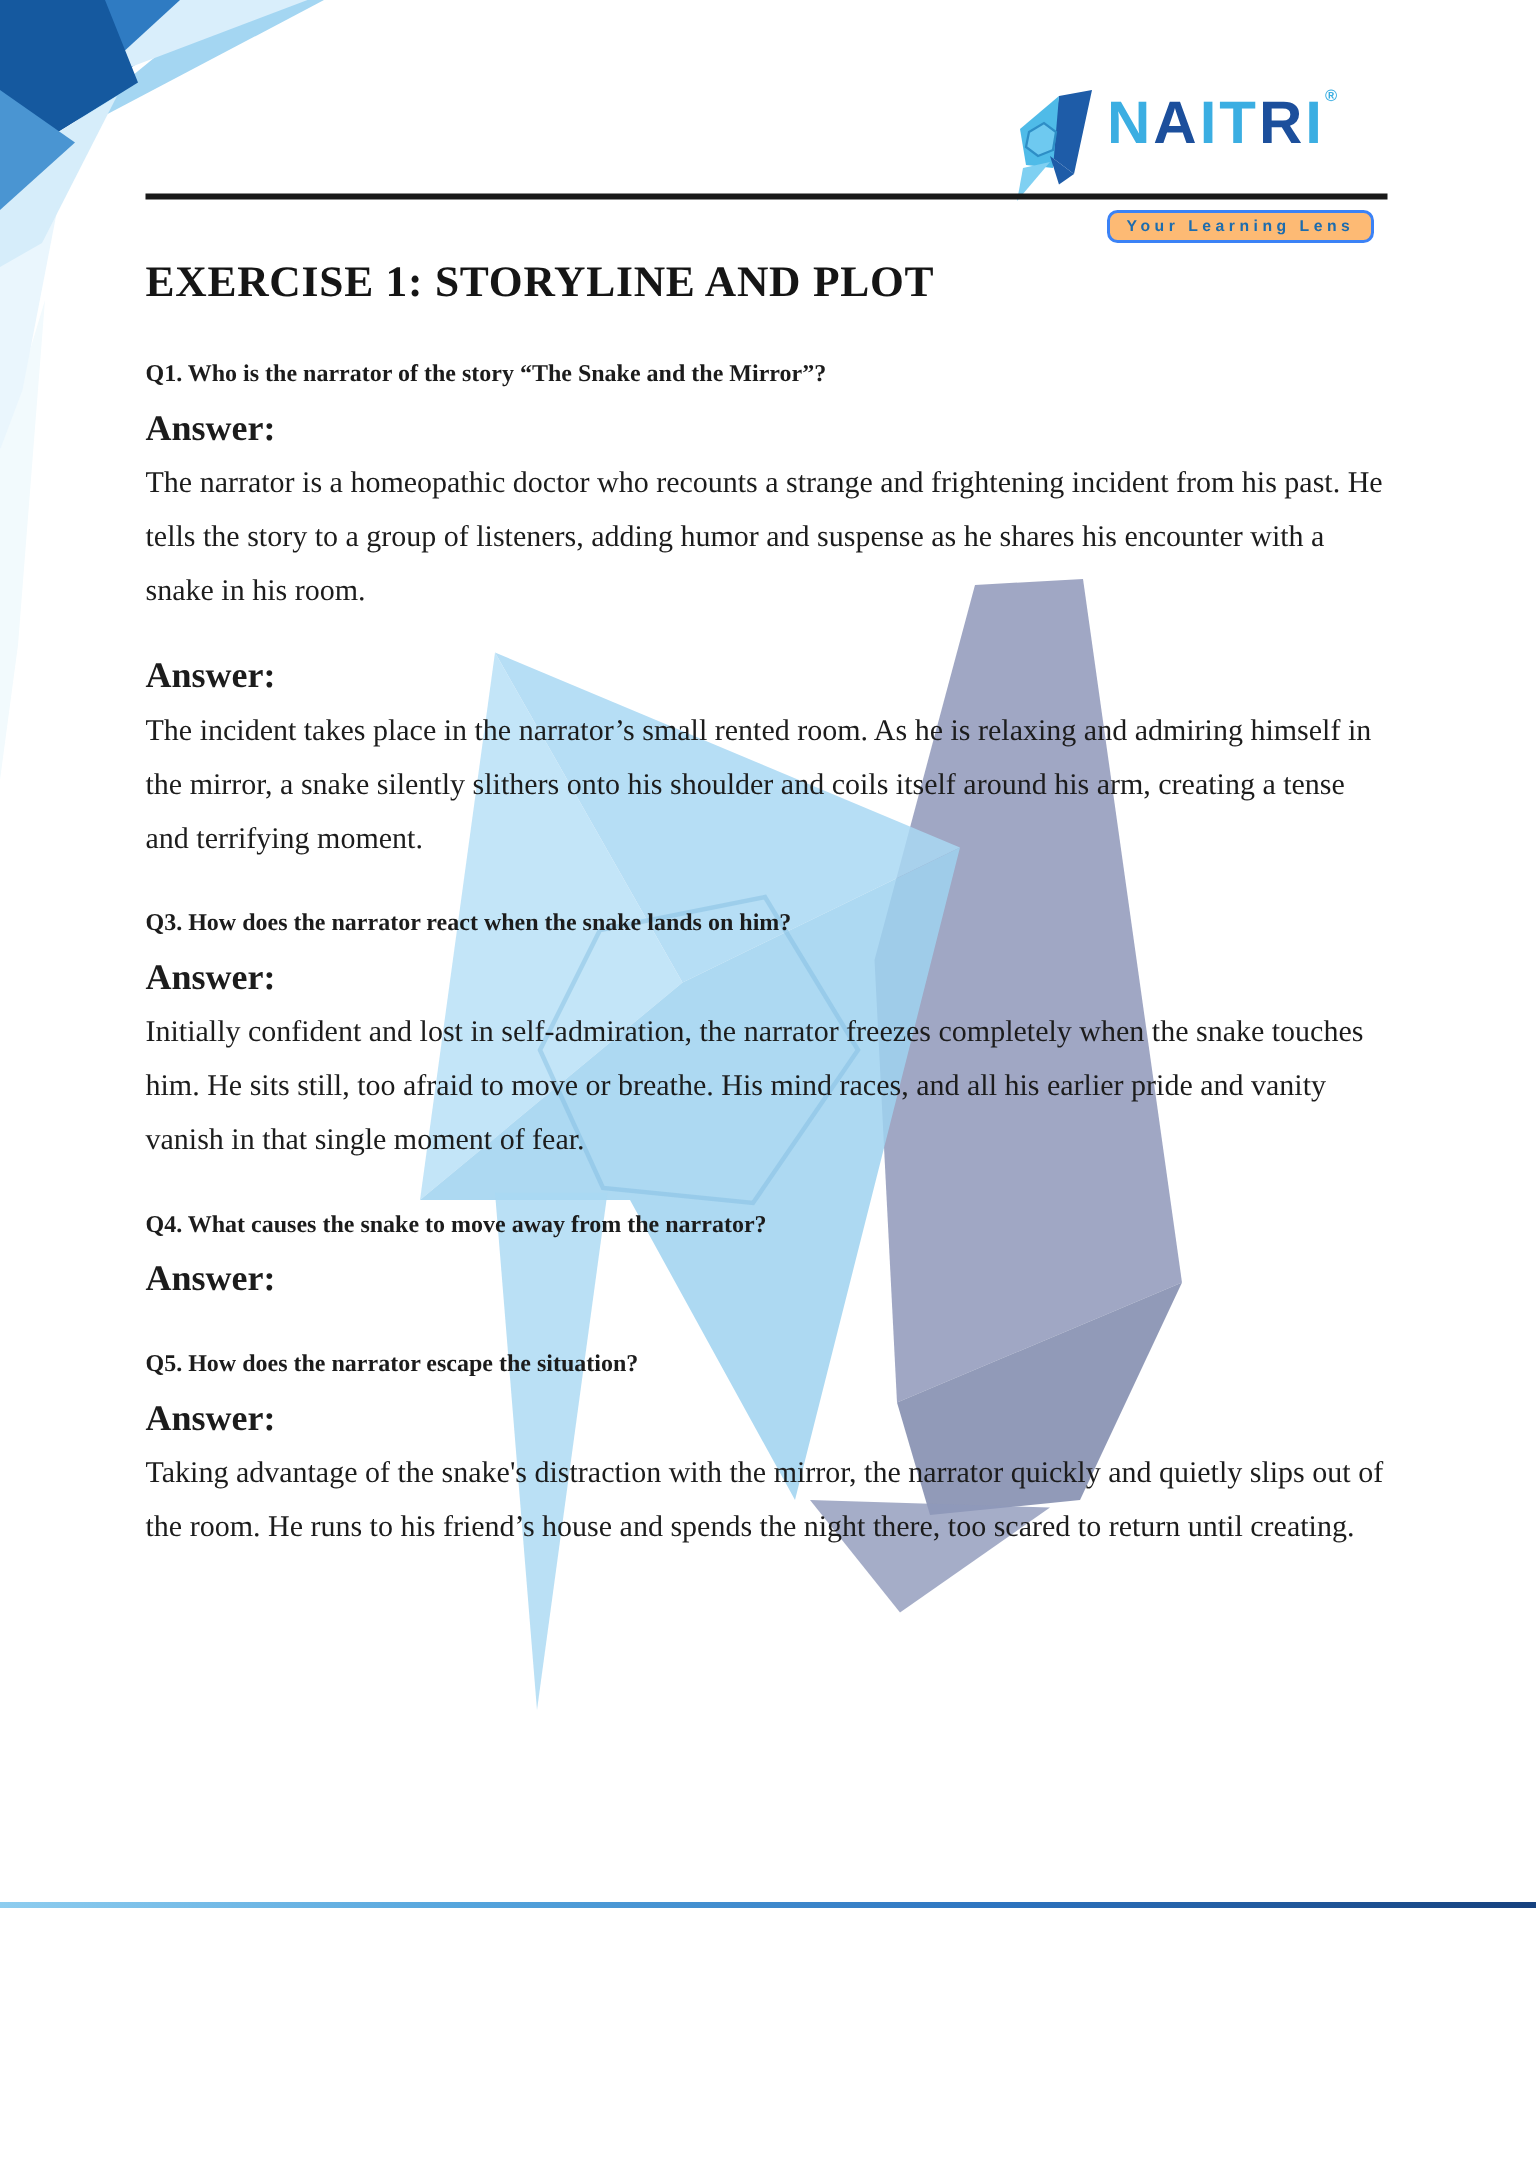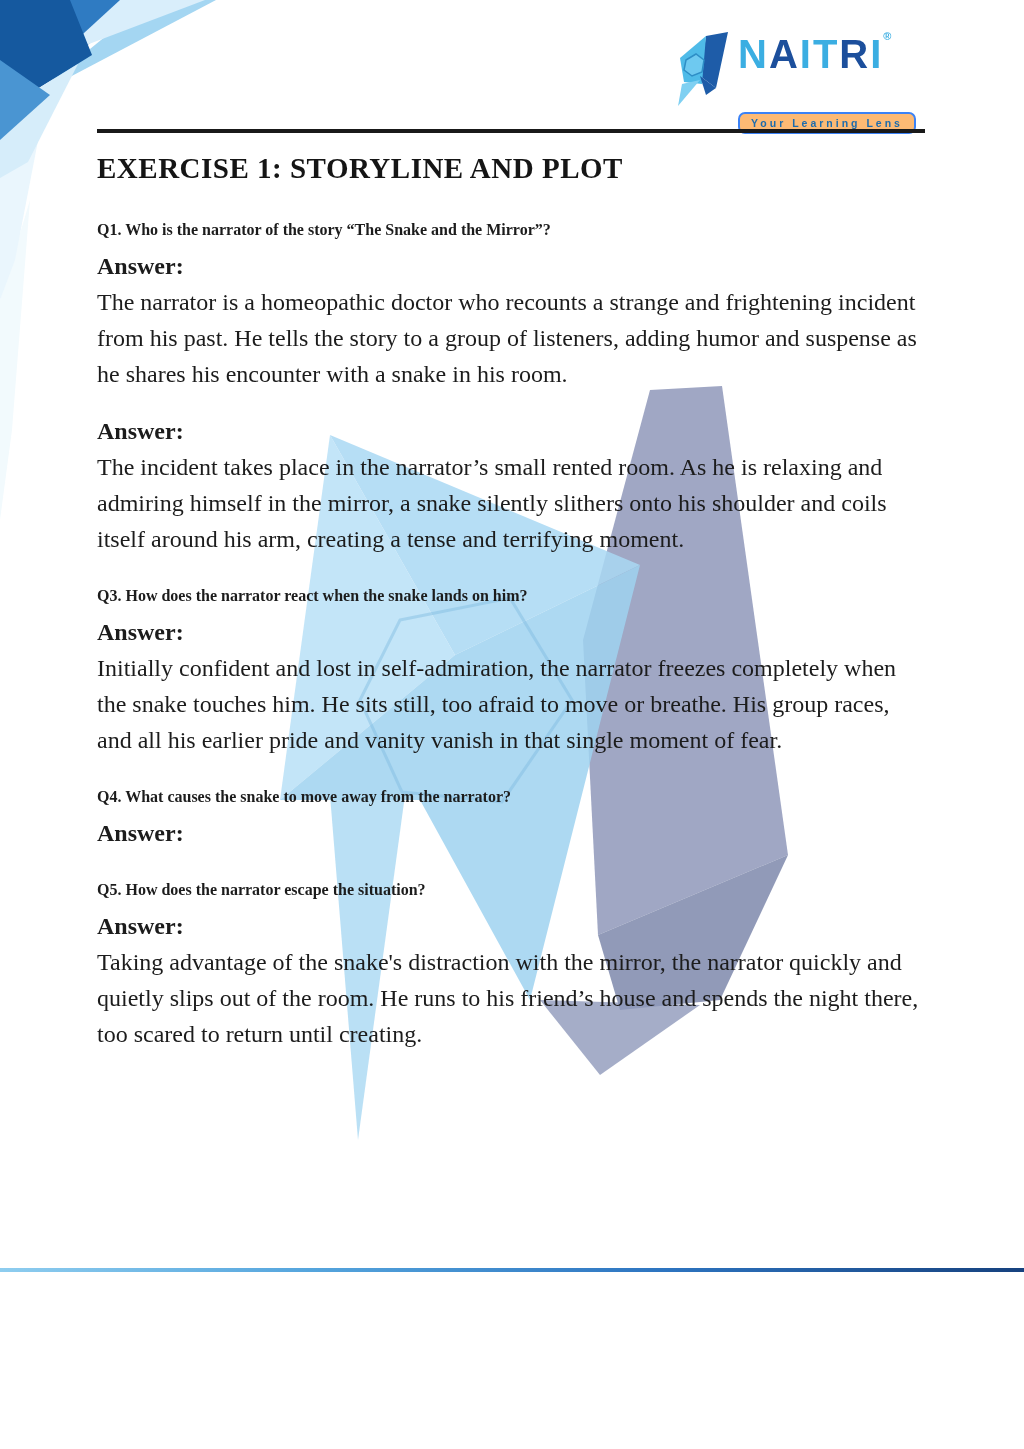--- a/index.html
+++ b/index.html
@@ -7,38 +7,38 @@
     width:1024px;height:1449px;position:relative;overflow:hidden;
     background:#ffffff;font-family:"Liberation Serif",serif;color:#1c1c1c;
   }
   
   .corner-deco{position:absolute;left:0;top:0;width:240px;height:560px;pointer-events:none;}
   .watermark{position:absolute;left:250px;top:370px;width:540px;height:780px;pointer-events:none;}
   .top-rule{position:absolute;left:97px;top:129px;width:828px;height:4px;background:#191919;}
   .bottom-rule{position:absolute;left:0;top:1268px;width:1024px;height:4px;
     background:linear-gradient(to right,#8ecdef 0%,#55a5dd 30%,#2d74c0 65%,#16417e 100%);}
   
-  .logo{position:absolute;left:676px;top:32px;width:250px;font-family:"Liberation Sans",sans-serif;}
+  .logo{position:absolute;left:676px;top:60px;width:250px;font-family:"Liberation Sans",sans-serif;}
   .logo-row{display:flex;align-items:flex-start;}
   .logo-mark{width:56px;height:78px;flex:0 0 auto;margin-right:6px;}
   .brand{font-size:40px;font-weight:bold;letter-spacing:2px;line-height:1.1;white-space:nowrap;}
   .brand .lt{color:#3baee2;} .brand .dk{color:#1c4f9c;}
   .reg{font-size:11px;color:#3baee2;vertical-align:top;position:relative;top:-2px;font-weight:bold;}
   .tagline{margin-top:2px;margin-left:62px;width:178px;box-sizing:border-box;
     border:2px solid #3b82f6;background:#fdba74;border-radius:7px;
     font-size:10.5px;letter-spacing:3px;color:#1c6cae;text-align:center;
     padding:3px 2px;white-space:nowrap;font-weight:bold;}
   
-  .content{position:absolute;left:97px;top:132px;width:830px;}
+  .content{position:absolute;left:97px;top:152px;width:830px;}
   .page-title{font-size:29px;font-weight:bold;letter-spacing:.5px;margin:18px 0 0;line-height:1.25;color:#151515;}
   .qa{margin-top:21px;}
   .qa.first{margin-top:26px;}
   .q{font-weight:bold;font-size:16px;line-height:36px;margin:0;}
   .a-label{font-weight:bold;font-size:24px;line-height:36px;margin:0;}
-  .a-text{font-size:24px;line-height:36px;margin:0;text-align:left;}
+  .a-text{font-size:20px;line-height:36px;margin:0;text-align:left;}
 </style>
 </head>
 <body>
 
 <svg class="corner-deco" viewBox="0 0 240 560" xmlns="http://www.w3.org/2000/svg">
   <polygon points="0,300 30,200 12,430 0,520" fill="#f2fafd"></polygon>
   <polygon points="0,175 42,120 15,260 0,300" fill="#eaf6fd"></polygon>
   <polygon points="55,0 152,0 40,78" fill="#2f7bc2"></polygon>
   <polygon points="150,0 216,0 30,98" fill="#a4d6f2"></polygon>
   <polygon points="120,0 205,0 60,55" fill="#d9eefb"></polygon>
@@ -89,21 +89,21 @@
   </div>
 
   <div class="qa">
     <p class="a-label">Answer:</p>
     <p class="a-text">The incident takes place in the narrator’s small rented room. As he is relaxing and admiring himself in the mirror, a snake silently slithers onto his shoulder and coils itself around his arm, creating a tense and terrifying moment.</p>
   </div>
 
   <div class="qa">
     <p class="q">Q3. How does the narrator react when the snake lands on him?</p>
     <p class="a-label">Answer:</p>
-    <p class="a-text">Initially confident and lost in self-admiration, the narrator freezes completely when the snake touches him. He sits still, too afraid to move or breathe. His group races, and all his earlier pride and vanity vanish in that single moment of fear.</p>
+    <p class="a-text">Initially confident and lost in self-admiration, the narrator freezes completely when the snake touches him. He sits still, too afraid to move or breathe. His mind races, and all his earlier pride and vanity vanish in that single moment of fear.</p>
   </div>
 
   <div class="qa">
     <p class="q">Q4. What causes the snake to move away from the narrator?</p>
     <p class="a-label">Answer:</p>
   </div>
 
   <div class="qa">
     <p class="q">Q5. How does the narrator escape the situation?</p>
     <p class="a-label">Answer:</p>

